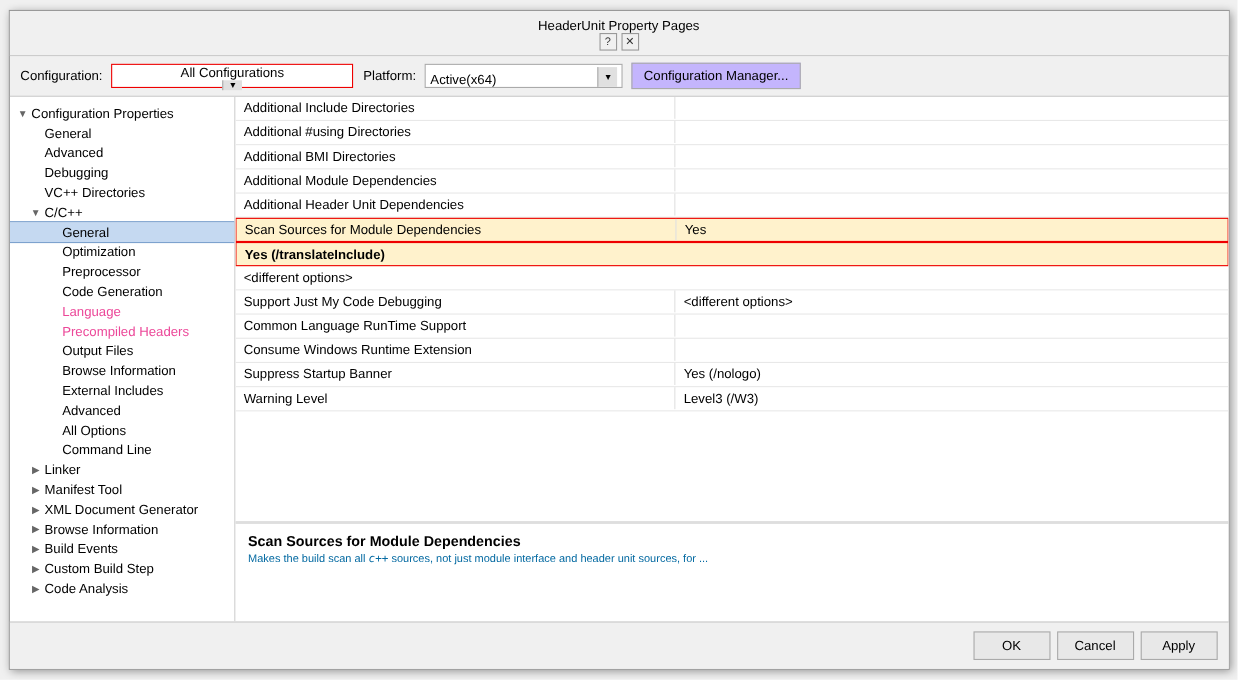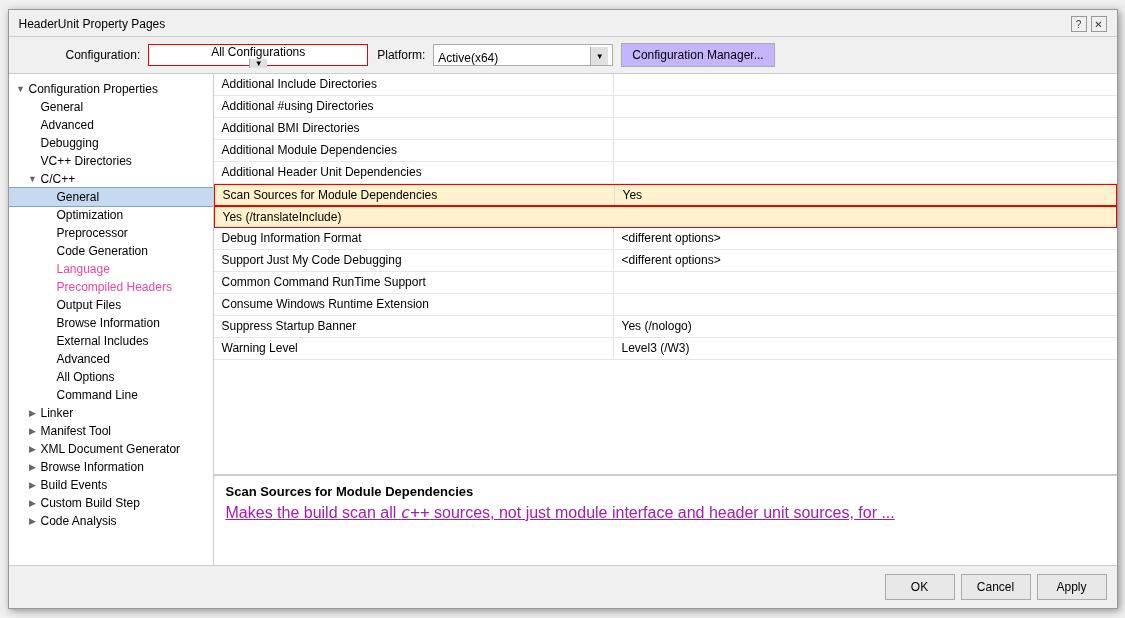--- a/index.html
+++ b/index.html
@@ -23,20 +23,21 @@
       display: flex;
       flex-direction: column;
     }
     .title-bar {
       background: #f0f0f0;
       padding: 6px 10px 4px 10px;
       display: flex;
       justify-content: space-between;
       align-items: center;
       border-bottom: 1px solid #ccc;
+      flex-direction: column;
     }
     .title-bar-text {
       font-size: 12px;
       color: #000;
     }
     .title-bar-controls {
       display: flex;
       gap: 4px;
     }
     .title-bar-btn {
@@ -54,21 +55,20 @@
     .config-row {
       display: flex;
       align-items: center;
       padding: 6px 10px;
       gap: 8px;
       border-bottom: 1px solid #ccc;
     }
     .config-label {
       font-size: 12px;
       white-space: nowrap;
-      margin-left: 47px;
     }
     .config-combo {
       display: flex;
       align-items: center;
       border: 1px solid #e00;
       background: #fff;
       height: 22px;
       min-width: 220px;
       padding: 0 4px;
       position: relative;
@@ -185,38 +185,37 @@
       flex: 0 0 400px;
       font-size: 12px;
       border-right: 1px solid #e0e0e0;
     }
     .prop-value {
       padding: 3px 8px;
       flex: 1;
       font-size: 12px;
     }
     .prop-value.bold {
-      font-weight: normal;
+      font-weight: bold;
     }
     .description-panel {
       height: 90px;
       background: #fff;
       border-top: 1px solid #ccc;
       padding: 8px 12px;
       overflow: hidden;
     }
     .desc-title {
       font-weight: bold;
       font-size: 13px;
       margin-bottom: 4px;
     }
     .desc-text {
-      font-size: 16px;
-      color: #a21caf;
-      text-decoration: underline;
+      font-size: 10px;
+      color: #0369a1;
     }
     .desc-text code {
       font-family: Consolas, monospace;
       font-style: italic;
     }
     .footer {
       display: flex;
       justify-content: flex-end;
       padding: 8px 10px;
       gap: 6px;
@@ -423,31 +422,30 @@
         <div class="prop-row highlighted">
           <span class="prop-name">Scan Sources for Module Dependencies</span>
           <span class="prop-value">Yes</span>
         </div>
 
         <div class="prop-row highlighted">
           <span class="prop-value bold">Yes (/translateInclude)</span>
         </div>
 
         <div class="prop-row">
-          <span class="prop-name">Debug Information Format</span>
           <span class="prop-value">&lt;different options&gt;</span>
         </div>
 
         <div class="prop-row">
           <span class="prop-name">Support Just My Code Debugging</span>
           <span class="prop-value">&lt;different options&gt;</span>
         </div>
 
         <div class="prop-row">
-          <span class="prop-name">Common Command RunTime Support</span>
+          <span class="prop-name">Common Language RunTime Support</span>
           <span class="prop-value"></span>
         </div>
 
         <div class="prop-row">
           <span class="prop-name">Consume Windows Runtime Extension</span>
           <span class="prop-value"></span>
         </div>
 
         <div class="prop-row">
           <span class="prop-name">Suppress Startup Banner</span>

